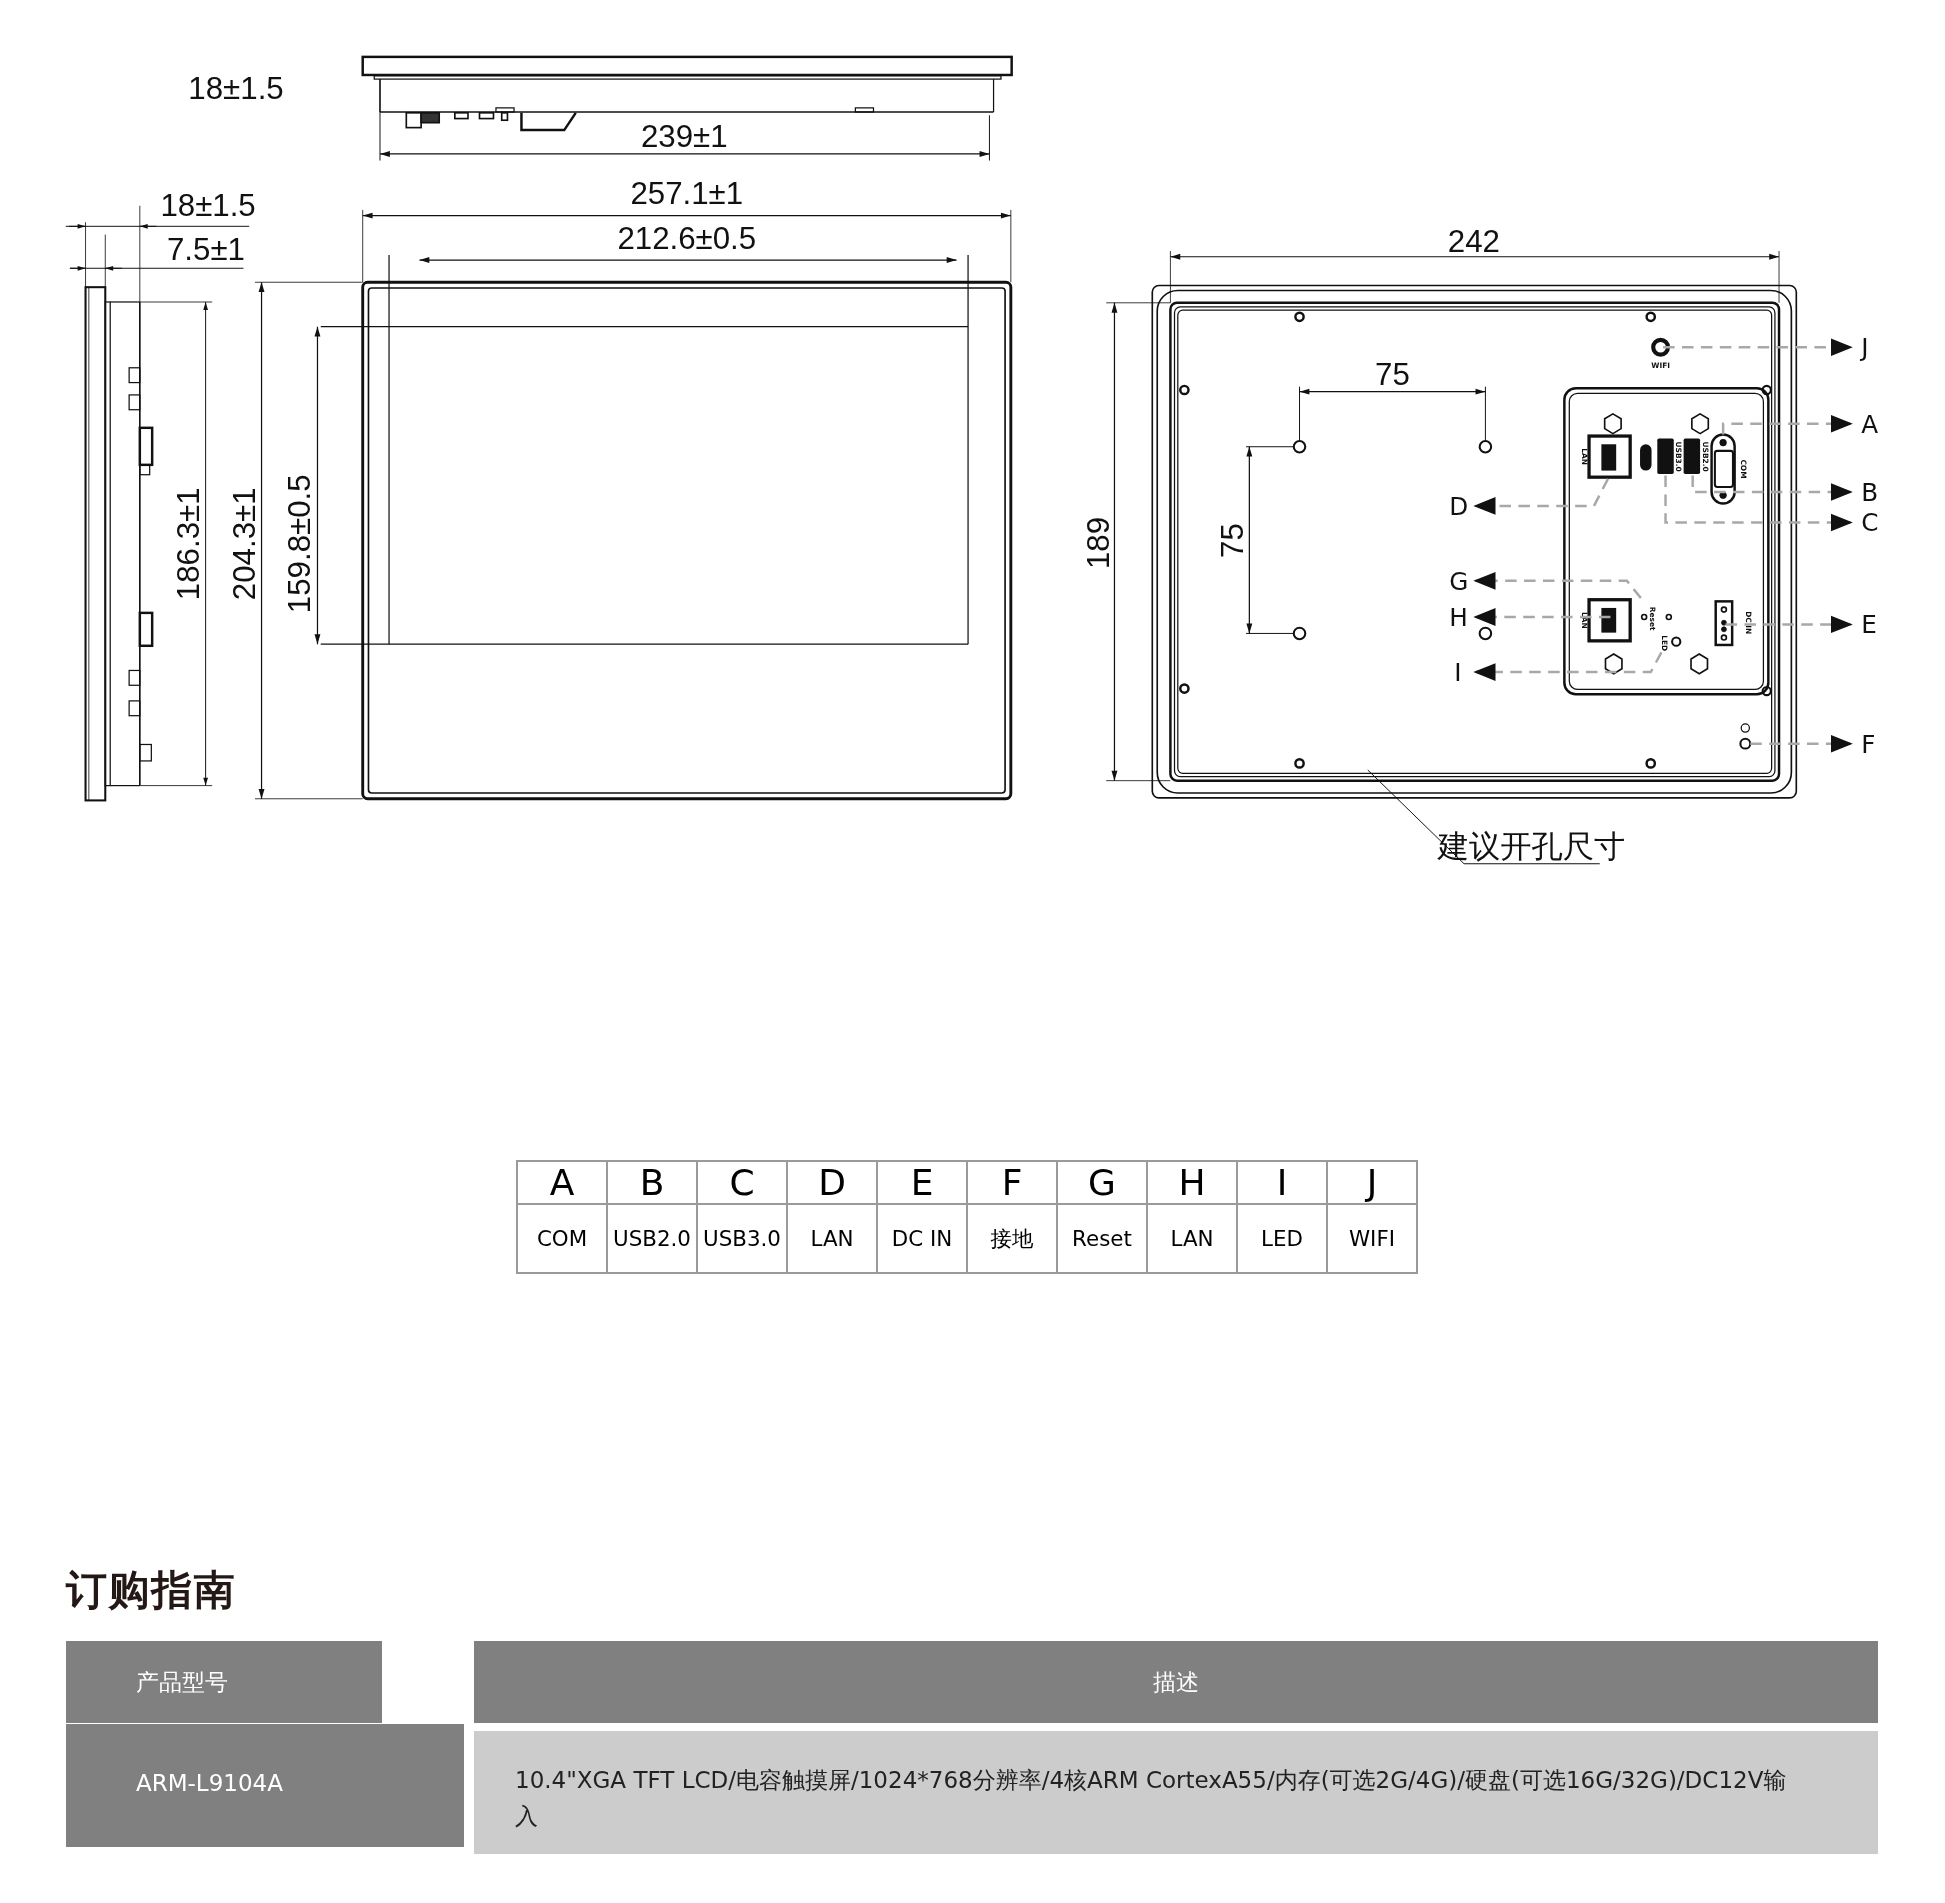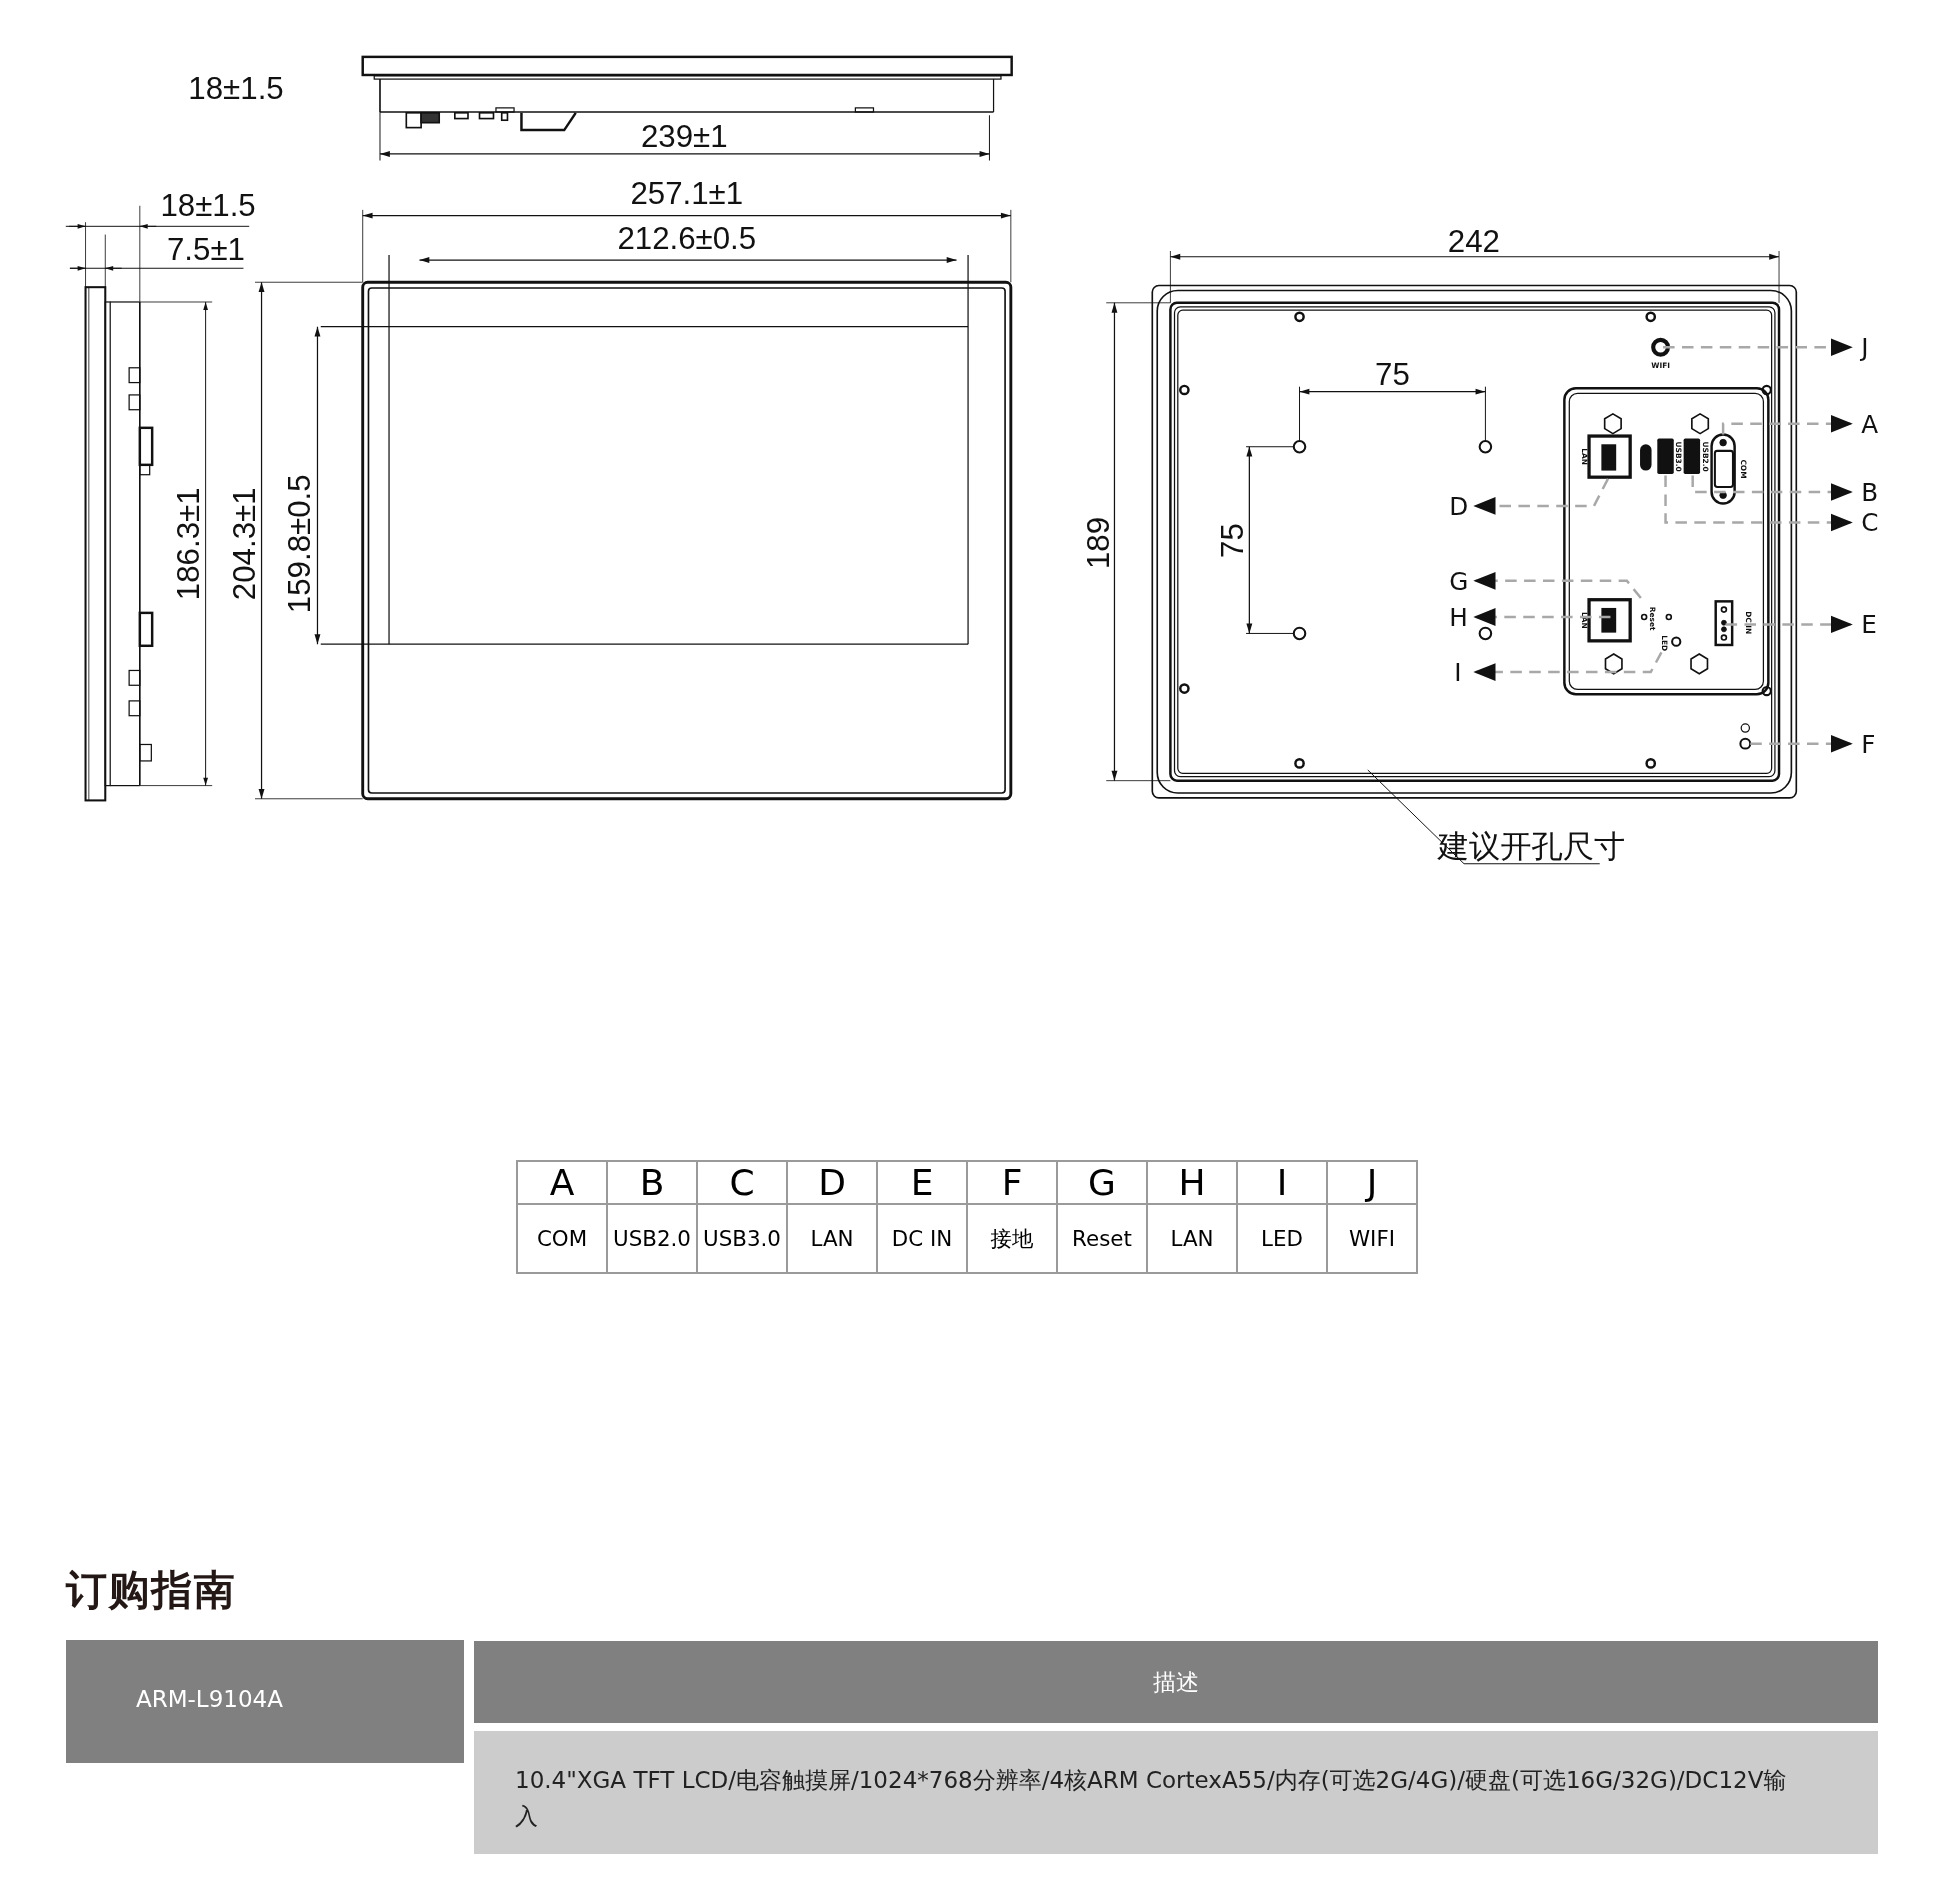--- a/index.html
+++ b/index.html
@@ -14,21 +14,21 @@
   .iface { position:absolute; left:516px; top:1160px; border-collapse:collapse; }
   .iface td { border:2.5px solid #9a9a9a; width:88px; text-align:center; padding:0; }
   .iface tr.letters td { height:41px; font-size:36px; font-family:"DejaVu Sans", sans-serif; }
   .iface tr.names td { height:67px; font-size:21.4px; font-family:"DejaVu Sans", sans-serif; }
 
   
   .og-title { position:absolute; left:66px; top:1563px; font-size:41px; font-weight:bold; color:#231815;
               font-family:Liberation Mono, monospace; letter-spacing:1.6px; }
   .og-head-left { position:absolute; left:66px; top:1641px; width:316px; height:82px; background:#808080; }
   .og-head-right { position:absolute; left:474px; top:1641px; width:1404px; height:82px; background:#808080; }
-  .og-row-left { position:absolute; left:66px; top:1640px; width:398px; height:123px; background:#808080; }
+  .og-row-left { position:absolute; left:66px; top:1724px; width:398px; height:123px; background:#808080; }
   .og-row-right { position:absolute; left:474px; top:1731px; width:1404px; height:123px; background:#cccccc; }
   .og-head-left span, .og-row-left span { position:absolute; left:70px; color:#fff; font-size:23px; }
   .og-head-left span { top:26px; }
   .og-row-left span { top:46px; }
   .og-head-right span { position:absolute; left:0; right:0; top:26px; text-align:center; color:#fff; font-size:23px; }
   .og-row-right span { position:absolute; left:41px; top:31px; width:1283px; color:#222; font-size:23px; line-height:36px; }
 </style>
 </head>
 <body>
 

